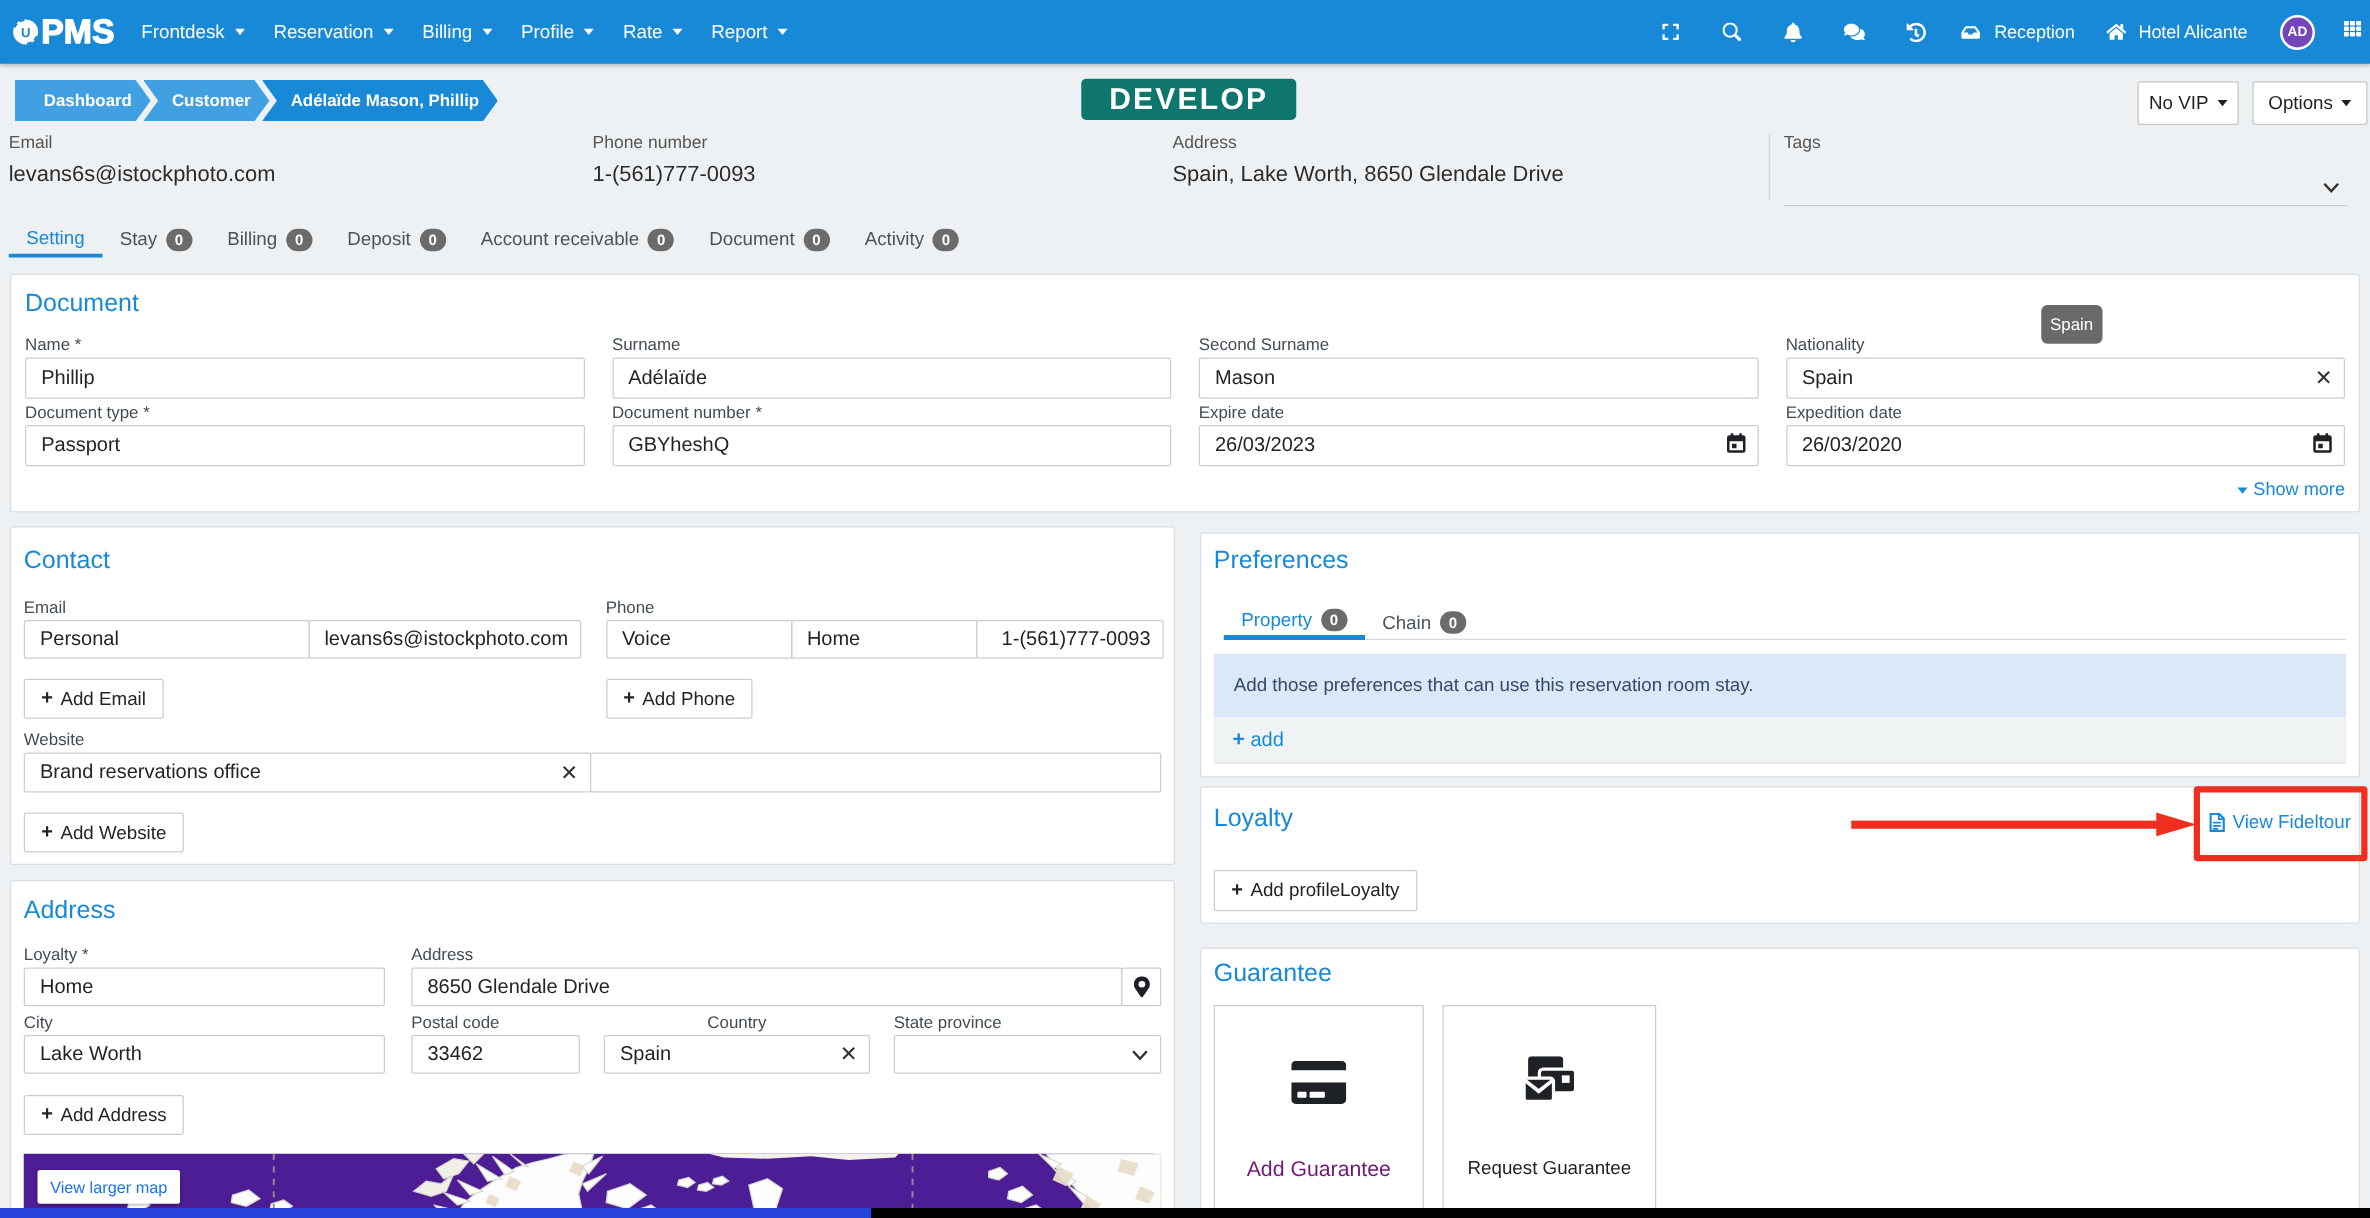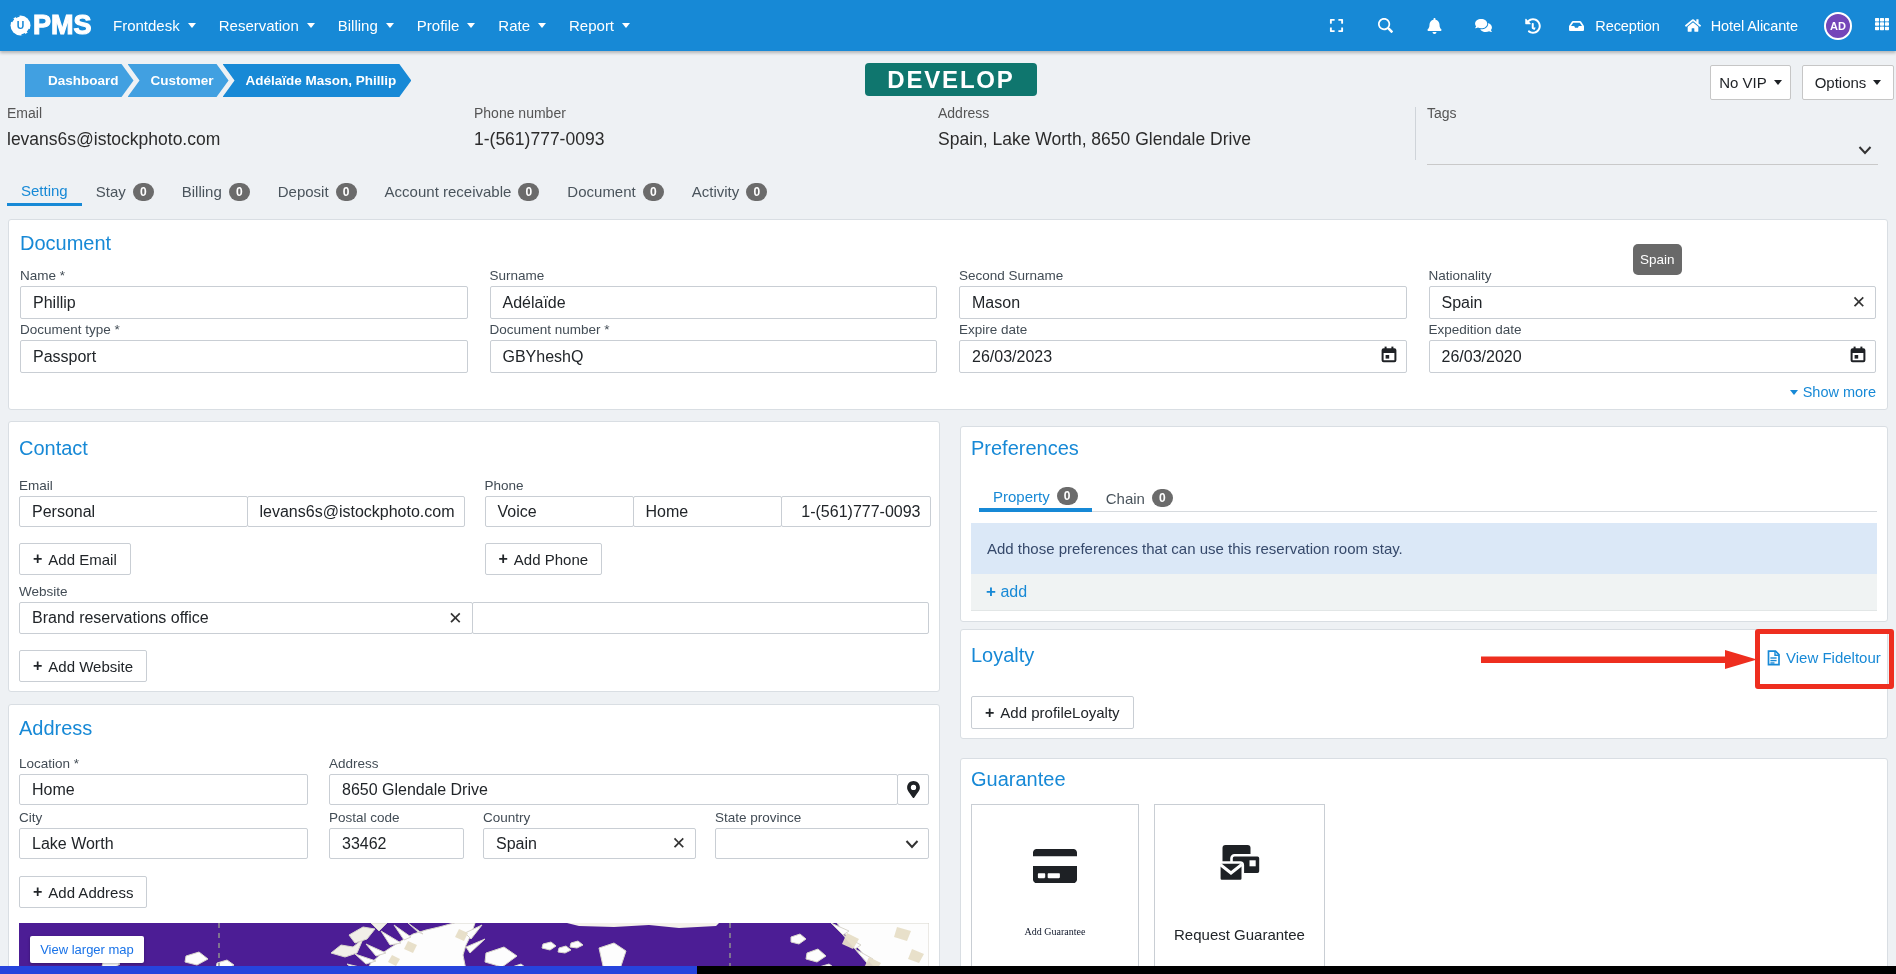--- a/index.html
+++ b/index.html
@@ -14,21 +14,21 @@
 .nav-right { margin-left:auto; display:flex; align-items:center; color:#fff; }
 .nav-ico { width:49px; display:flex; justify-content:center; align-items:center; }
 .nav-right .txt { }
 .nav-right .txt { font-size:14.5px; letter-spacing:-0.1px; }
 .avatar { width:28px; height:28px; border-radius:50%; background:#7446b9; border:2.5px solid #fff; color:#fff; font-size:11px; font-weight:bold; display:flex; align-items:center; justify-content:center; margin:0 23px 0 26px; }
 
 .pagewrap { padding:0 8px; }
 .headrow { position:relative; height:56px; }
 .crumbs { position:absolute; left:0; top:13px; display:flex; }
 .crumb { height:33px; display:flex; align-items:center; color:#fff; font-size:13.5px; font-weight:bold; background:#41a0e1; padding:0 15px 0 23px; clip-path:polygon(0 0, calc(100% - 12px) 0, 100% 50%, calc(100% - 12px) 100%, 0 100%, 12px 50%); margin-left:-6px; }
-.crumb:first-child { clip-path:polygon(0 0, calc(100% - 12px) 0, 100% 50%, calc(100% - 12px) 100%, 0 100%); margin-left:17px; }
+.crumb:first-child { clip-path:polygon(0 0, calc(100% - 12px) 0, 100% 50%, calc(100% - 12px) 100%, 0 100%); margin-left:4px; }
 .crumb.active { background:#1789d6; }
 .develop { position:absolute; left:857px; top:12px; width:172px; height:33px; background:#0f766e; border-radius:4px; color:#fff; font-size:24px; font-weight:bold; letter-spacing:1.8px; display:flex; align-items:center; justify-content:center; }
 .btn-white { position:absolute; top:14px; height:35px; background:#fff; border:1px solid #c6c6c6; border-radius:2px; font-size:15px; color:#1e2125; display:flex; align-items:center; justify-content:center; font-family:inherit; }
 .btn-white .caret { border-top-color:#1e2125; margin-left:7px; }
 .infobar { position:relative; height:66px; }
 .icol { position:absolute; top:0; }
 .icol .lab { font-size:14px; line-height:13px; color:#555; }
 .icol .val { font-size:17.5px; color:#2b2b2b; margin-top:9px; }
 .tagdiv { position:absolute; left:1407px; top:0; width:1px; height:53px; background:#cfd4d9; }
 .tagline { position:absolute; left:1419px; top:57px; width:451px; height:1px; background:#c9c9c9; }
@@ -246,21 +246,21 @@
             <div class="inp" style="width:454px; height:32px;">Brand reservations office<span class="xmark">✕</span></div>
             <div class="inp" style="width:458px; height:32px; margin-left:-1px;"></div>
           </div>
           <button class="btn-add" style="margin-top:16px; height:32px;"><span class="plus">+</span>Add Website</button>
         </div>
       </div>
       <div class="card" id="addresscard" style="margin-top:12px; height:269px; padding:12px 10px 0; overflow:hidden;">
         <div class="ctitle">Address</div>
         <div style="display:flex; column-gap:21px; margin-top:17px;">
           <div style="width:289px;">
-              <label class="f">Location *</label>
+              <label class="f">Loyalty *</label>
               <div class="inp" style="height:31px;">Home</div>
             </div>
           <div style="width:600px;">
               <label class="f">Address</label>
             <div style="display:flex;">
               <div class="inp" style="width:569px; height:31px;">8650 Glendale Drive</div>
               <div class="inp" style="width:32px; height:31px; margin-left:-1px; padding:0; justify-content:center;">
                 <svg width="13" height="17" viewBox="0 0 384 512">
                     <path fill="#1e2125" d="M172.268 501.67C26.97 291.031 0 269.413 0 192 0 85.961 85.961 0 192 0s192 85.961 192 192c0 77.413-26.97 99.031-172.268 309.67-9.535 13.774-29.93 13.773-39.464 0z"></path>
                     <circle cx="192" cy="192" r="80" fill="#fff"></circle>
@@ -271,21 +271,21 @@
         </div>
         <div style="display:flex; column-gap:21px; margin-top:6px;">
           <div style="width:289px;">
               <label class="f">City</label>
               <div class="inp" style="height:31px;">Lake Worth</div>
             </div>
           <div style="width:135px;">
               <label class="f">Postal code</label>
               <div class="inp" style="height:31px;">33462</div>
             </div>
-          <div style="width:213px; margin-left:-2px;">
+          <div style="width:213px; margin-left:-2px;text-align:center;">
               <label class="f">Country</label>
               <div class="inp" style="height:31px;">Spain<span class="xmark">✕</span></div>
             </div>
           <div style="width:214px; margin-left:-2px;">
               <label class="f">State province</label>
               <div class="inp" style="height:31px;">
                 <svg style="margin-left:auto;" width="14" height="14" viewBox="0 0 14 14">
                   <path d="M1.5 4 L7 10 L12.5 4" fill="none" stroke="#333" stroke-width="2"></path>
                 </svg>
               </div>
@@ -374,21 +374,21 @@
           <path d="M246 10 L278 19.5 L246 29 Z" fill="#ee2e1f"></path>
         </svg>
       </div>
       <div class="card" id="guarcard" style="margin-top:19px; height:215px; padding:9px 10px 0;">
         <div class="ctitle">Guarantee</div>
         <div style="display:flex; gap:15px; margin-top:13px;">
           <div style="width:168px; height:170px; border:1px solid #c9ced4; display:flex; flex-direction:column; align-items:center;">
             <svg width="44" height="40" viewBox="0 0 576 512" style="margin-top:41px;">
                 <path fill="#1e2125" d="M0 432c0 26.5 21.5 48 48 48h480c26.5 0 48-21.5 48-48V256H0v176zm192-68c0-6.6 5.4-12 12-12h136c6.6 0 12 5.4 12 12v40c0 6.6-5.4 12-12 12H204c-6.6 0-12-5.4-12-12v-40zm-128 0c0-6.6 5.4-12 12-12h72c6.6 0 12 5.4 12 12v40c0 6.6-5.4 12-12 12H76c-6.6 0-12-5.4-12-12v-40zM576 80v48H0V80c0-26.5 21.5-48 48-48h480c26.5 0 48 21.5 48 48z"></path>
               </svg>
-            <div style="margin-top:40px; font-size:10px; color:#0f172a;font-family:Liberation Serif, serif;">Add Guarantee</div>
+            <div style="margin-top:40px; font-size:17px; color:#701a75;">Add Guarantee</div>
           </div>
           <div style="width:171px; height:170px; border:1px solid #c9ced4; display:flex; flex-direction:column; align-items:center;">
             <svg width="43" height="37" viewBox="0 0 43 37" style="margin-top:40px;">
               <rect x="4.5" y="0" width="28" height="20" rx="3" fill="#1e2125"></rect>
               <g>
                   <rect x="13.5" y="10.2" width="29" height="19" rx="3" fill="#1e2125" stroke="#fff" stroke-width="2.6"></rect>
                   <rect x="31.5" y="15.3" width="6.2" height="6" fill="#fff"></rect>
                 </g>
               <g>
                   <rect x="1.3" y="17.5" width="23.5" height="18.6" rx="2.5" fill="#1e2125" stroke="#fff" stroke-width="2.6"></rect>

